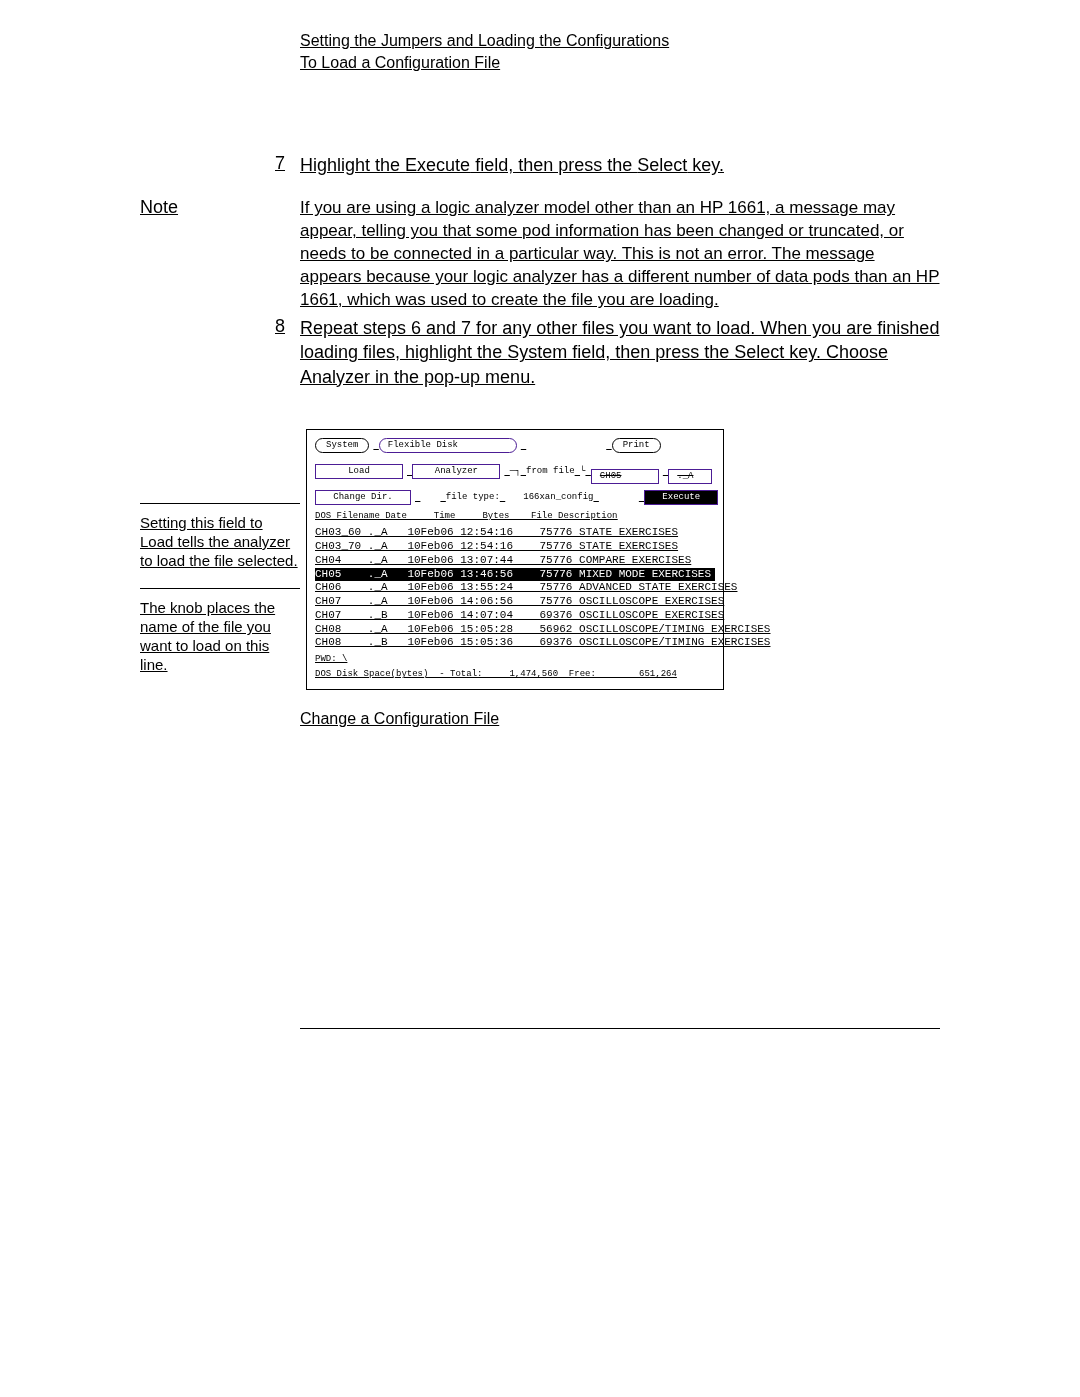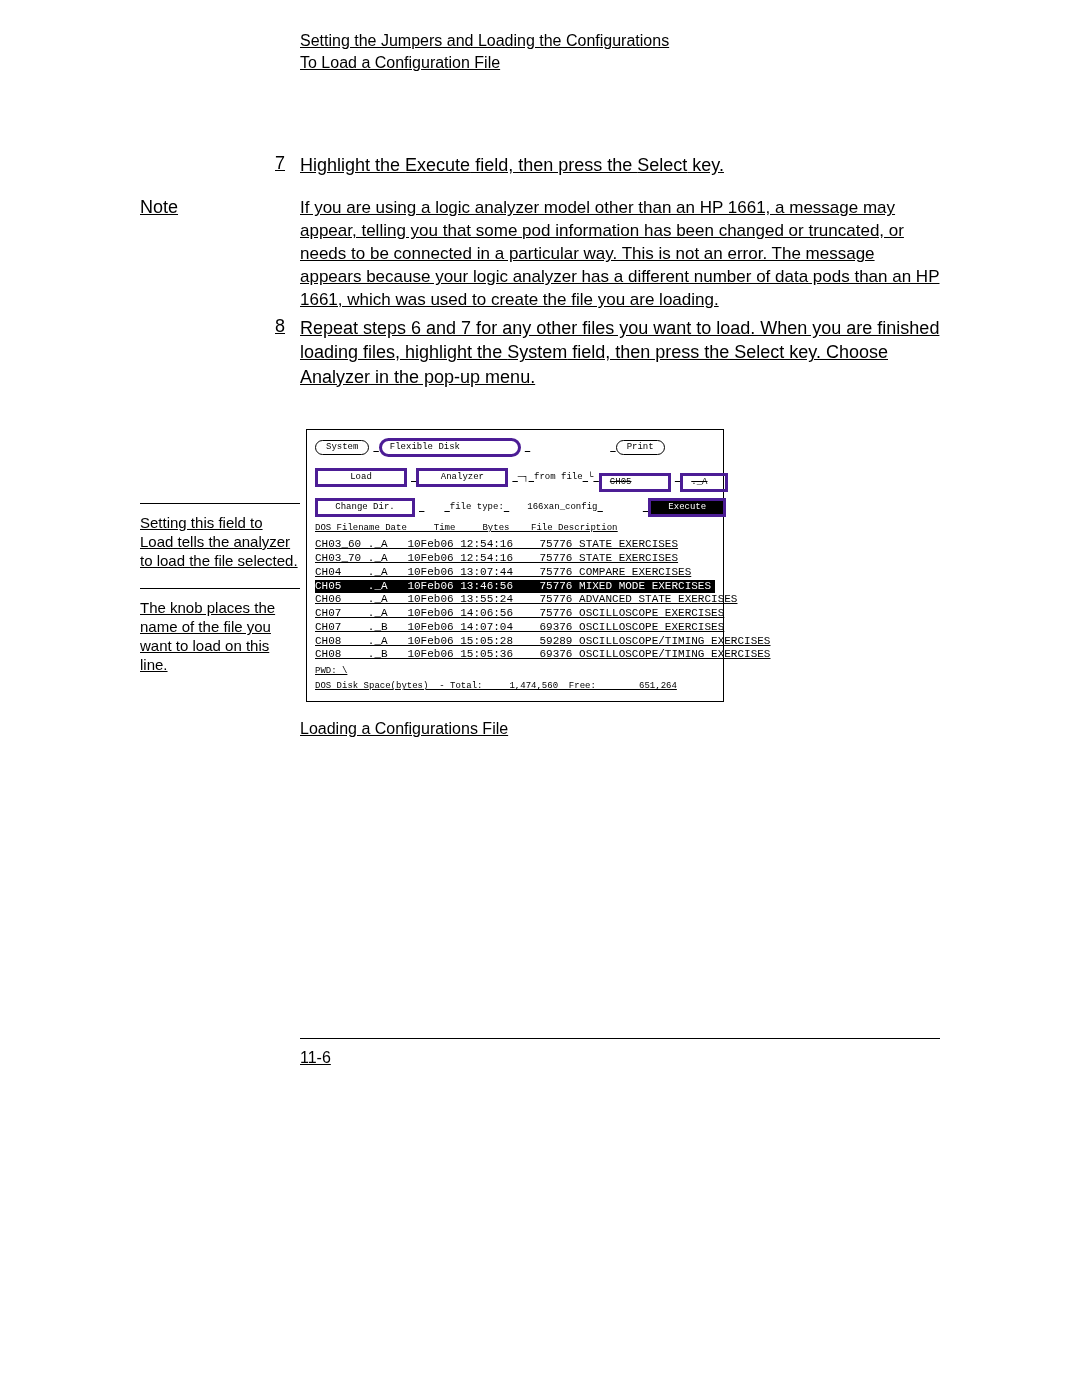--- a/index.html
+++ b/index.html
@@ -89,21 +89,21 @@
     border: 1px solid #000;
     border-radius: 10px;
     padding: 2px 10px;
     font-size: 9px;
     margin-right: 4px;
     vertical-align: middle;
     line-height: 1;
   }
   .uifield {
     display: inline-block;
-    border: 3px solid #4c1d95;
+    border: 1px solid #4c1d95;
     padding: 2px 8px;
     font-size: 9px;
     margin-right: 4px;
     vertical-align: middle;
     line-height: 1;
   }
   .uifield.dark {
     background: #000;
     color: #fff;
   }
@@ -204,30 +204,29 @@
           <span class="uifield dark" style="width:56px; text-align:center;">Execute</span>
         </div>
         <div class="colhdr">DOS Filename Date     Time     Bytes    File Description</div>
         <div class="listing" id="file-listing"><span style="display: block; white-space: pre;">CH03_60 ._A   10Feb06 12:54:16    75776 STATE EXERCISES
 </span><span style="display: block; white-space: pre;">CH03_70 ._A   10Feb06 12:54:16    75776 STATE EXERCISES
 </span><span style="display: block; white-space: pre;">CH04    ._A   10Feb06 13:07:44    75776 COMPARE EXERCISES
 </span><span class="hl" style="display: block; white-space: pre;">CH05    ._A   10Feb06 13:46:56    75776 MIXED MODE EXERCISES
 </span><span style="display: block; white-space: pre;">CH06    ._A   10Feb06 13:55:24    75776 ADVANCED STATE EXERCISES
 </span><span style="display: block; white-space: pre;">CH07    ._A   10Feb06 14:06:56    75776 OSCILLOSCOPE EXERCISES
 </span><span style="display: block; white-space: pre;">CH07    ._B   10Feb06 14:07:04    69376 OSCILLOSCOPE EXERCISES
-</span><span style="display: block; white-space: pre;">CH08    ._A   10Feb06 15:05:28    59289 OSCILLOSCOPE/TIMING EXERCISES
+</span><span style="display: block; white-space: pre;">CH08    ._A   10Feb06 15:05:28    56962 OSCILLOSCOPE/TIMING EXERCISES
 </span><span style="display: block; white-space: pre;">CH08    ._B   10Feb06 15:05:36    69376 OSCILLOSCOPE/TIMING EXERCISES
 </span></div>
         <div class="pwd">PWD: \</div>
         <div class="pwd">DOS Disk Space(bytes)  - Total:     1,474,560  Free:        651,264</div>
       </div>
 
 
     </div>
 
-    <div class="caption">Loading a Configurations File</div>
+    <div class="caption">Change a Configuration File</div>
 
     <hr class="footer-rule">
-    <div class="pagenum">11-6</div>
 
   </div>
 
 </div>
 
 </body></html>

